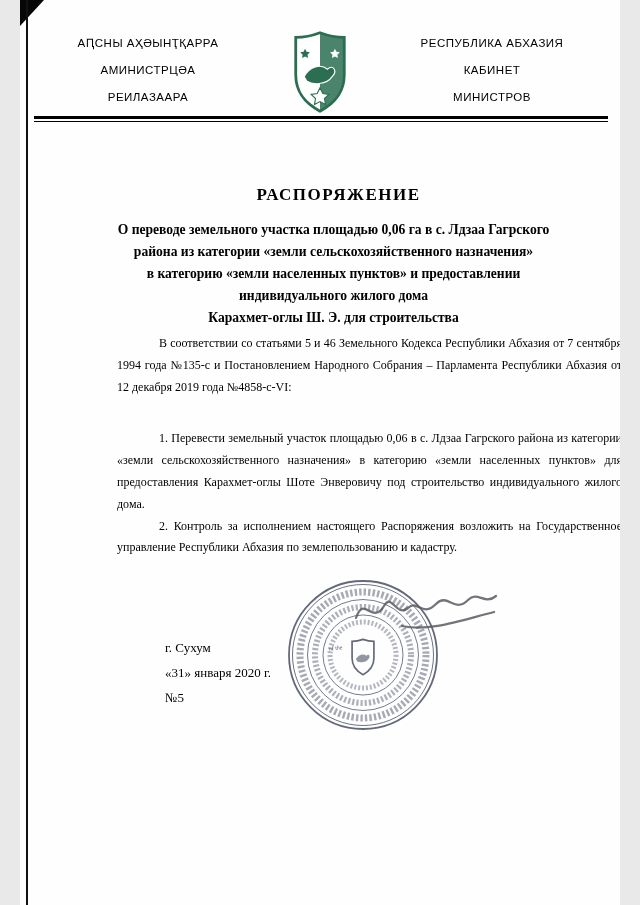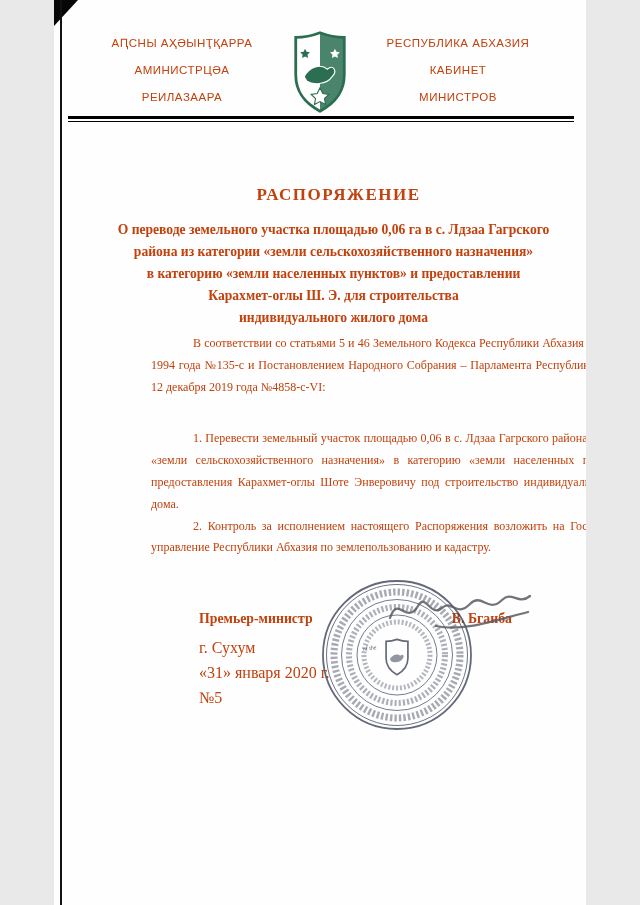--- a/index.html
+++ b/index.html
@@ -1,22 +1,22 @@
 <!DOCTYPE html>
 <html><head>
   <meta charset="utf-8">
   <style>
     html, body { margin: 0; padding: 0; background: #e9e9e9; }
     .page {
       position: relative;
-      width: 532px; height: 905px;
+      width: 600px; height: 905px;
       margin: 0 auto;
       background: #fefefe;
       font-family: "Liberation Serif", serif;
-      color: #c2410c;
+      color: #000000;
       overflow: hidden;
     }
     
     .corner-mark {
       position: absolute; top: 0; left: 0;
       width: 0; height: 0;
       border-top: 26px solid #070707;
       border-right: 24px solid transparent;
     }
     .edge-line {
@@ -55,21 +55,21 @@
     }
     .body-text p { margin: 0; text-indent: 42px; }
     .body-text p.p1 { margin-top: 30px; }
     .sig-row {
       position: absolute; top: 611px; left: 75px; right: 38px;
       display: flex; justify-content: space-between;
       font-weight: 700; font-size: 13.8px;
     }
     .sig-role { padding-left: 70px; }
     .sig-name { padding-right: 36px; }
-    .doc-footer { position: absolute; left: 145px; top: 641px; font-size: 16px; }
+    .doc-footer { position: absolute; left: 145px; top: 641px; font-size: 13px; }
     .doc-footer div { margin-bottom: 11px; line-height: 14px; }
     .stamp { position: absolute; left: 265px; top: 577px; z-index: 5; }
     .handsig { position: absolute; left: 330px; top: 584px; z-index: 6; }
   </style>
 </head>
 <body>
 
 <div class="page">
 
   <div class="corner-mark"></div>
@@ -101,34 +101,30 @@
   </header>
 
   <div class="rule"></div>
 
   <h1 class="title">РАСПОРЯЖЕНИЕ</h1>
 
   <div class="subject">
     <div>О переводе земельного участка площадью 0,06 га в с. Лдзаа Гагрского</div>
     <div>района из категории «земли сельскохозяйственного назначения»</div>
     <div>в категорию «земли населенных пунктов» и предоставлении</div>
+    <div>индивидуального жилого дома</div>
     <div>Карахмет-оглы Ш. Э. для строительства</div>
-    <div>индивидуального жилого дома</div>
   </div>
 
   <div class="body-text">
     <p class="p0">В соответствии со статьями 5 и 46 Земельного Кодекса Республики Абхазия от 7 сентября 1994 года №135-с и Постановлением Народного Собрания – Парламента Республики Абхазия от 12 декабря 2019 года №4858-с-VI:</p>
     <p class="p1">1. Перевести земельный участок площадью 0,06 в с. Лдзаа Гагрского района из категории «земли сельскохозяйственного назначения» в категорию «земли населенных пунктов» для предоставления Карахмет-оглы Шоте Энверовичу под строительство индивидуального жилого дома.</p>
     <p class="p2">2. Контроль за исполнением настоящего Распоряжения возложить на Государственное управление Республики Абхазия по землепользованию и кадастру.</p>
   </div>
 
-  <div class="sig-row">
-    <span class="sig-role">Премьер-министр</span>
-    <span class="sig-name">В. Бганба</span>
-  </div>
 
   <div class="doc-footer">
     <div>г. Сухум</div>
     <div>«31» января 2020 г.</div>
     <div>№5</div>
   </div>
 
   <svg class="stamp" width="156" height="156" viewBox="0 0 156 156" aria-hidden="true">
     <g fill="none" stroke="#3d4459">
       <circle cx="78" cy="78" r="74" stroke-width="1.8" opacity="0.8"></circle>

